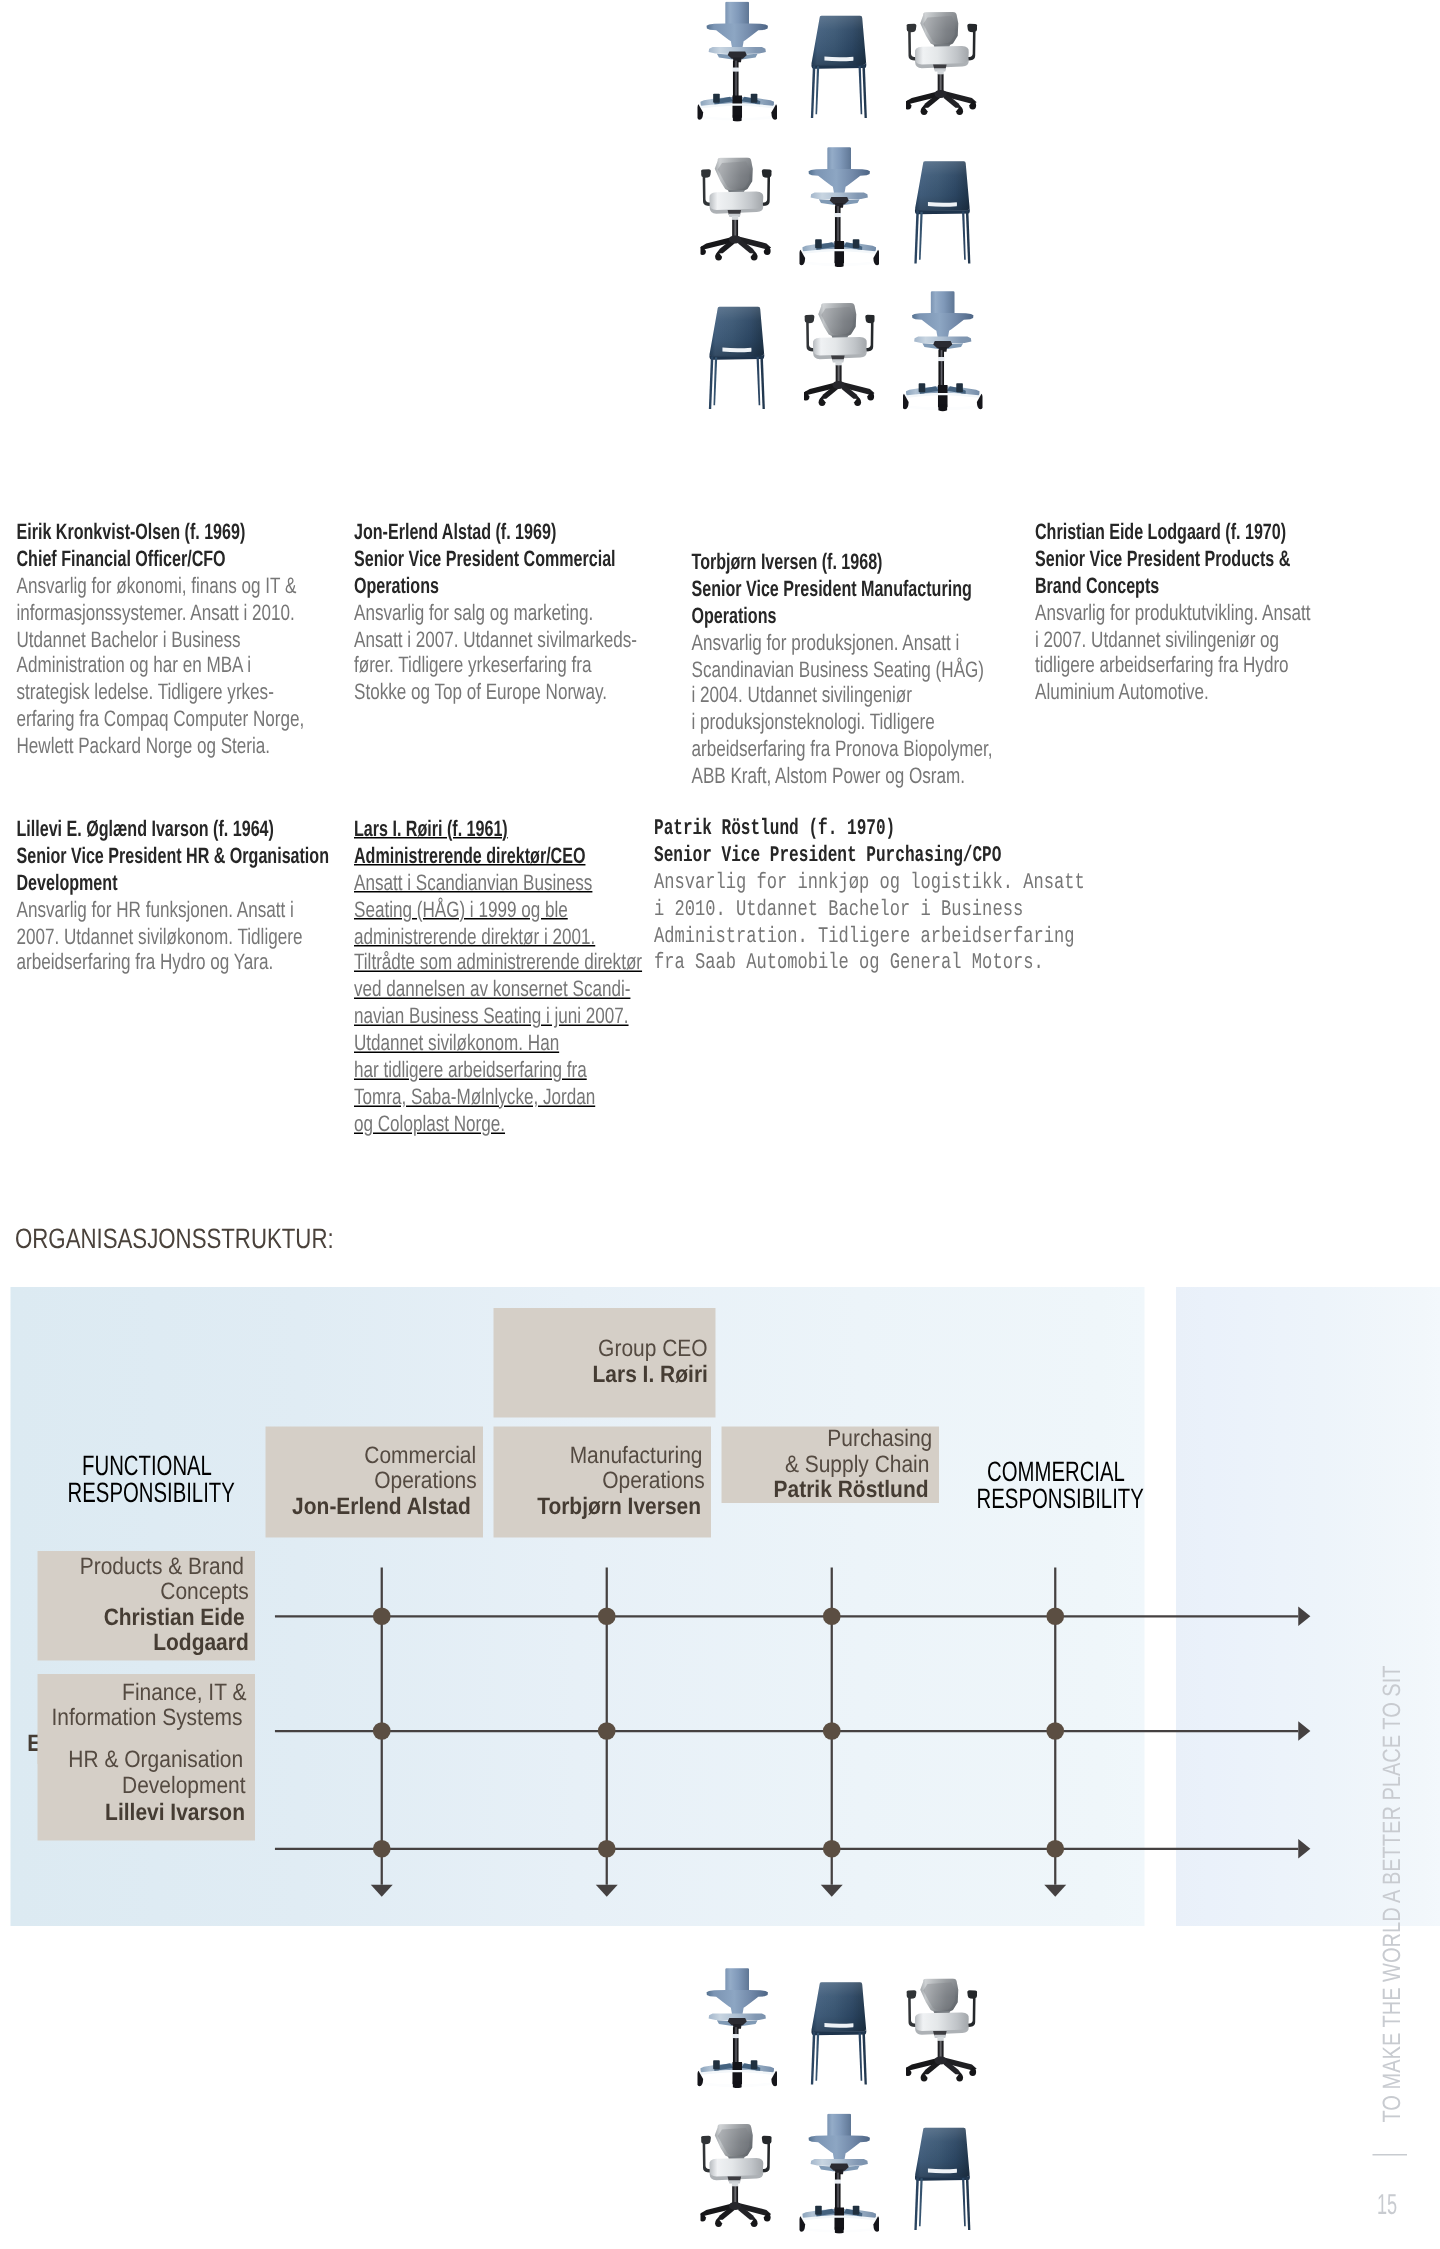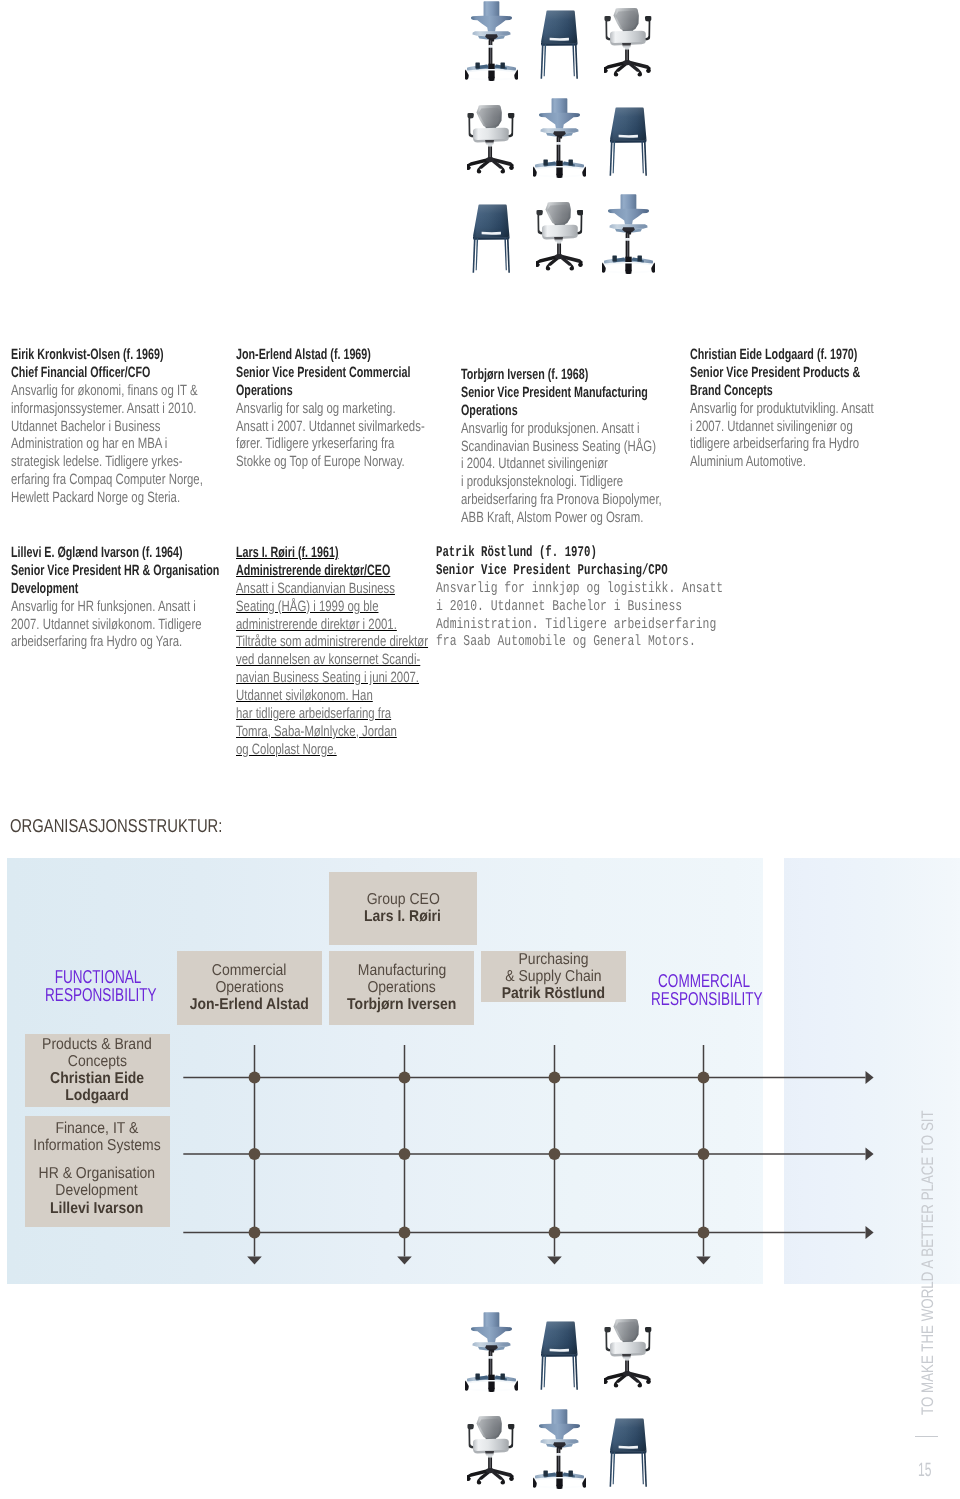--- a/index.html
+++ b/index.html
@@ -16,25 +16,25 @@
   
   .bio{position:absolute;}
   .bio div{height:17.9px;white-space:nowrap;transform-origin:0 50%;}
   .bio .nm, .bio .tt{color:#262626;font-weight:bold;font-size:14.9px;line-height:17.9px;transform:scaleX(0.72);}
   .bio .bd{color:#767676;font-size:14.9px;line-height:17.9px;transform:scaleX(0.765);}
 
   
   .orgheading{position:absolute;left:10px;top:816.7px;font-size:18.7px;line-height:18.7px;color:#4a423b;
               white-space:nowrap;transform-origin:0 0;transform:scaleX(0.793);}
   .orgbg{position:absolute;}
-  .obox{position:absolute;background:#d5cfc7;display:flex;flex-direction:column;align-items:center;justify-content:center;}
+  .obox{position:absolute;background:#d5cfc7;display:flex;flex-direction:column;align-items:flex-end;justify-content:center;}
   .obox div{white-space:nowrap;transform-origin:50% 50%;height:17.2px;line-height:17.2px;}
   .obox .r{color:#544a41;font-size:15.8px;transform:scaleX(0.885);}
   .obox .p{color:#453c33;font-size:15.8px;font-weight:bold;transform:scaleX(0.885);}
-  .sidelabel{position:absolute;color:#6d28d9;font-size:18.7px;text-align:center;}
+  .sidelabel{position:absolute;color:#000000;font-size:18.7px;text-align:center;}
   .sidelabel div{white-space:nowrap;transform-origin:50% 50%;height:18.6px;line-height:18.6px;transform:scaleX(0.725);}
 
   
   .tagline{position:absolute;color:#c8cbd0;font-size:16.7px;line-height:16.7px;white-space:nowrap;
            transform-origin:0 0;transform:rotate(-90deg) scaleX(0.8);}
   .pageno{position:absolute;color:#c8cbd0;font-size:19.2px;line-height:19.2px;white-space:nowrap;
           transform-origin:0 0;transform:scaleX(0.63);}
 </style>
 </head>
 <body>

